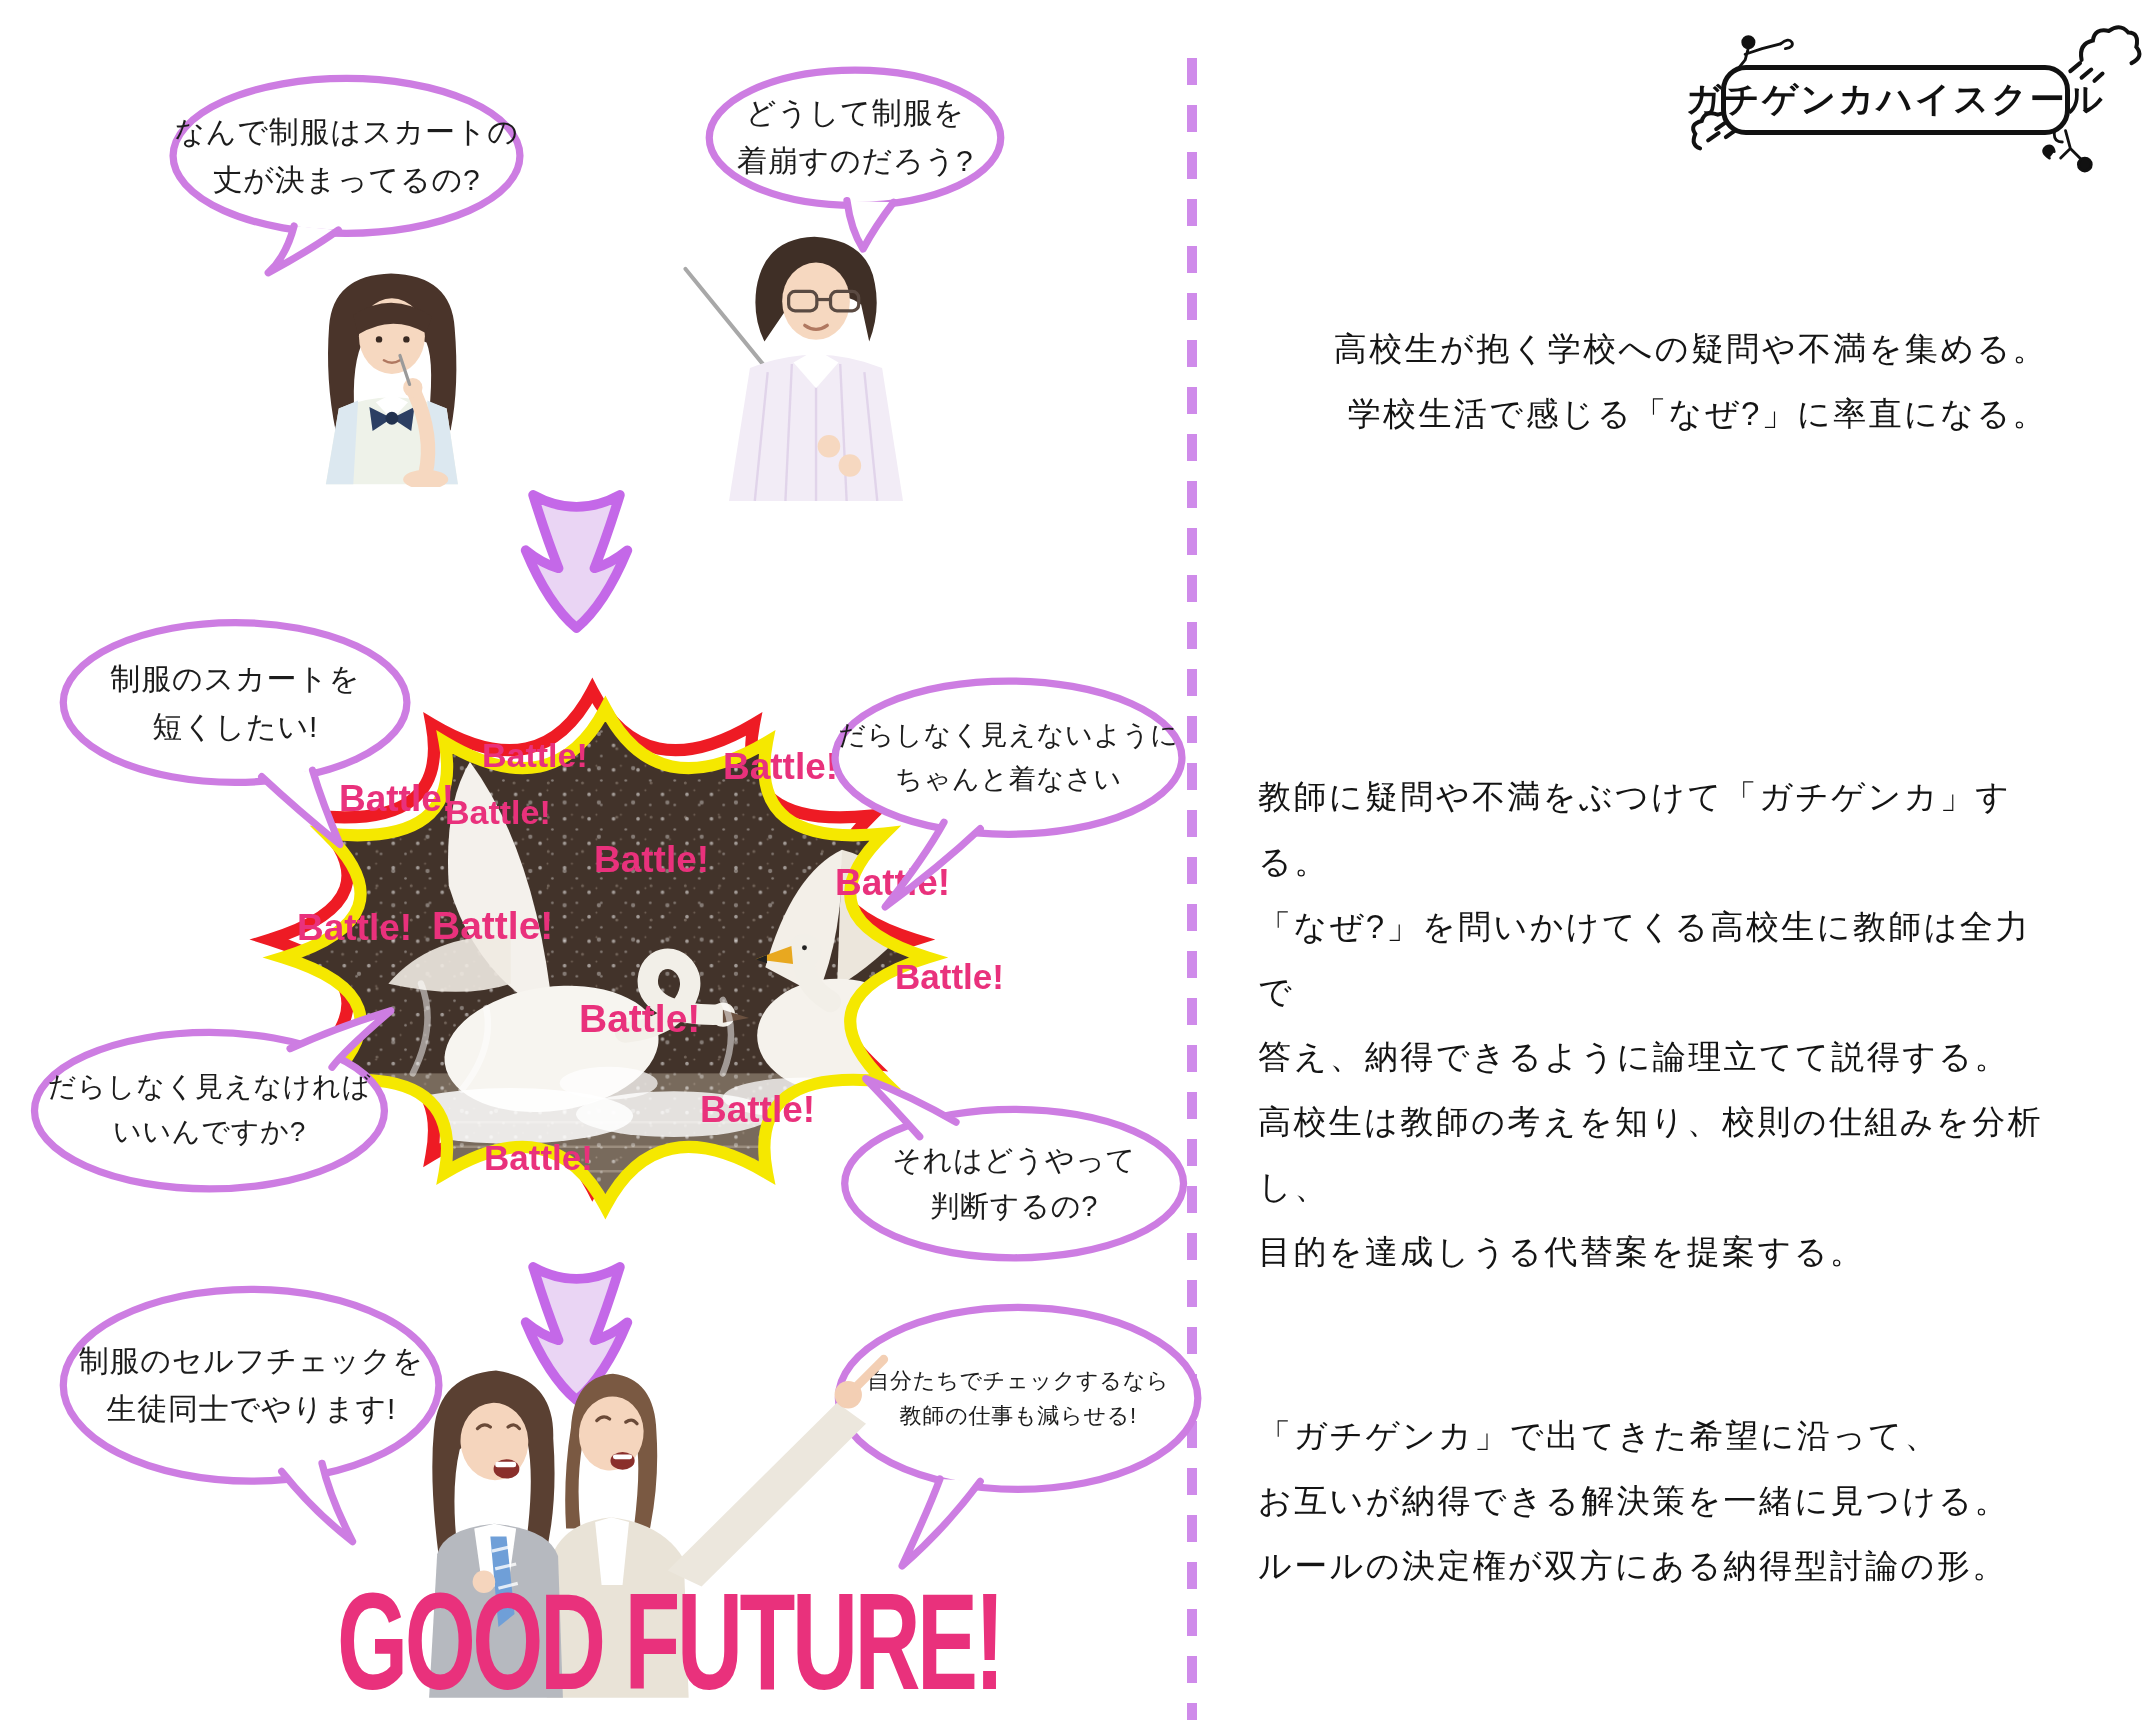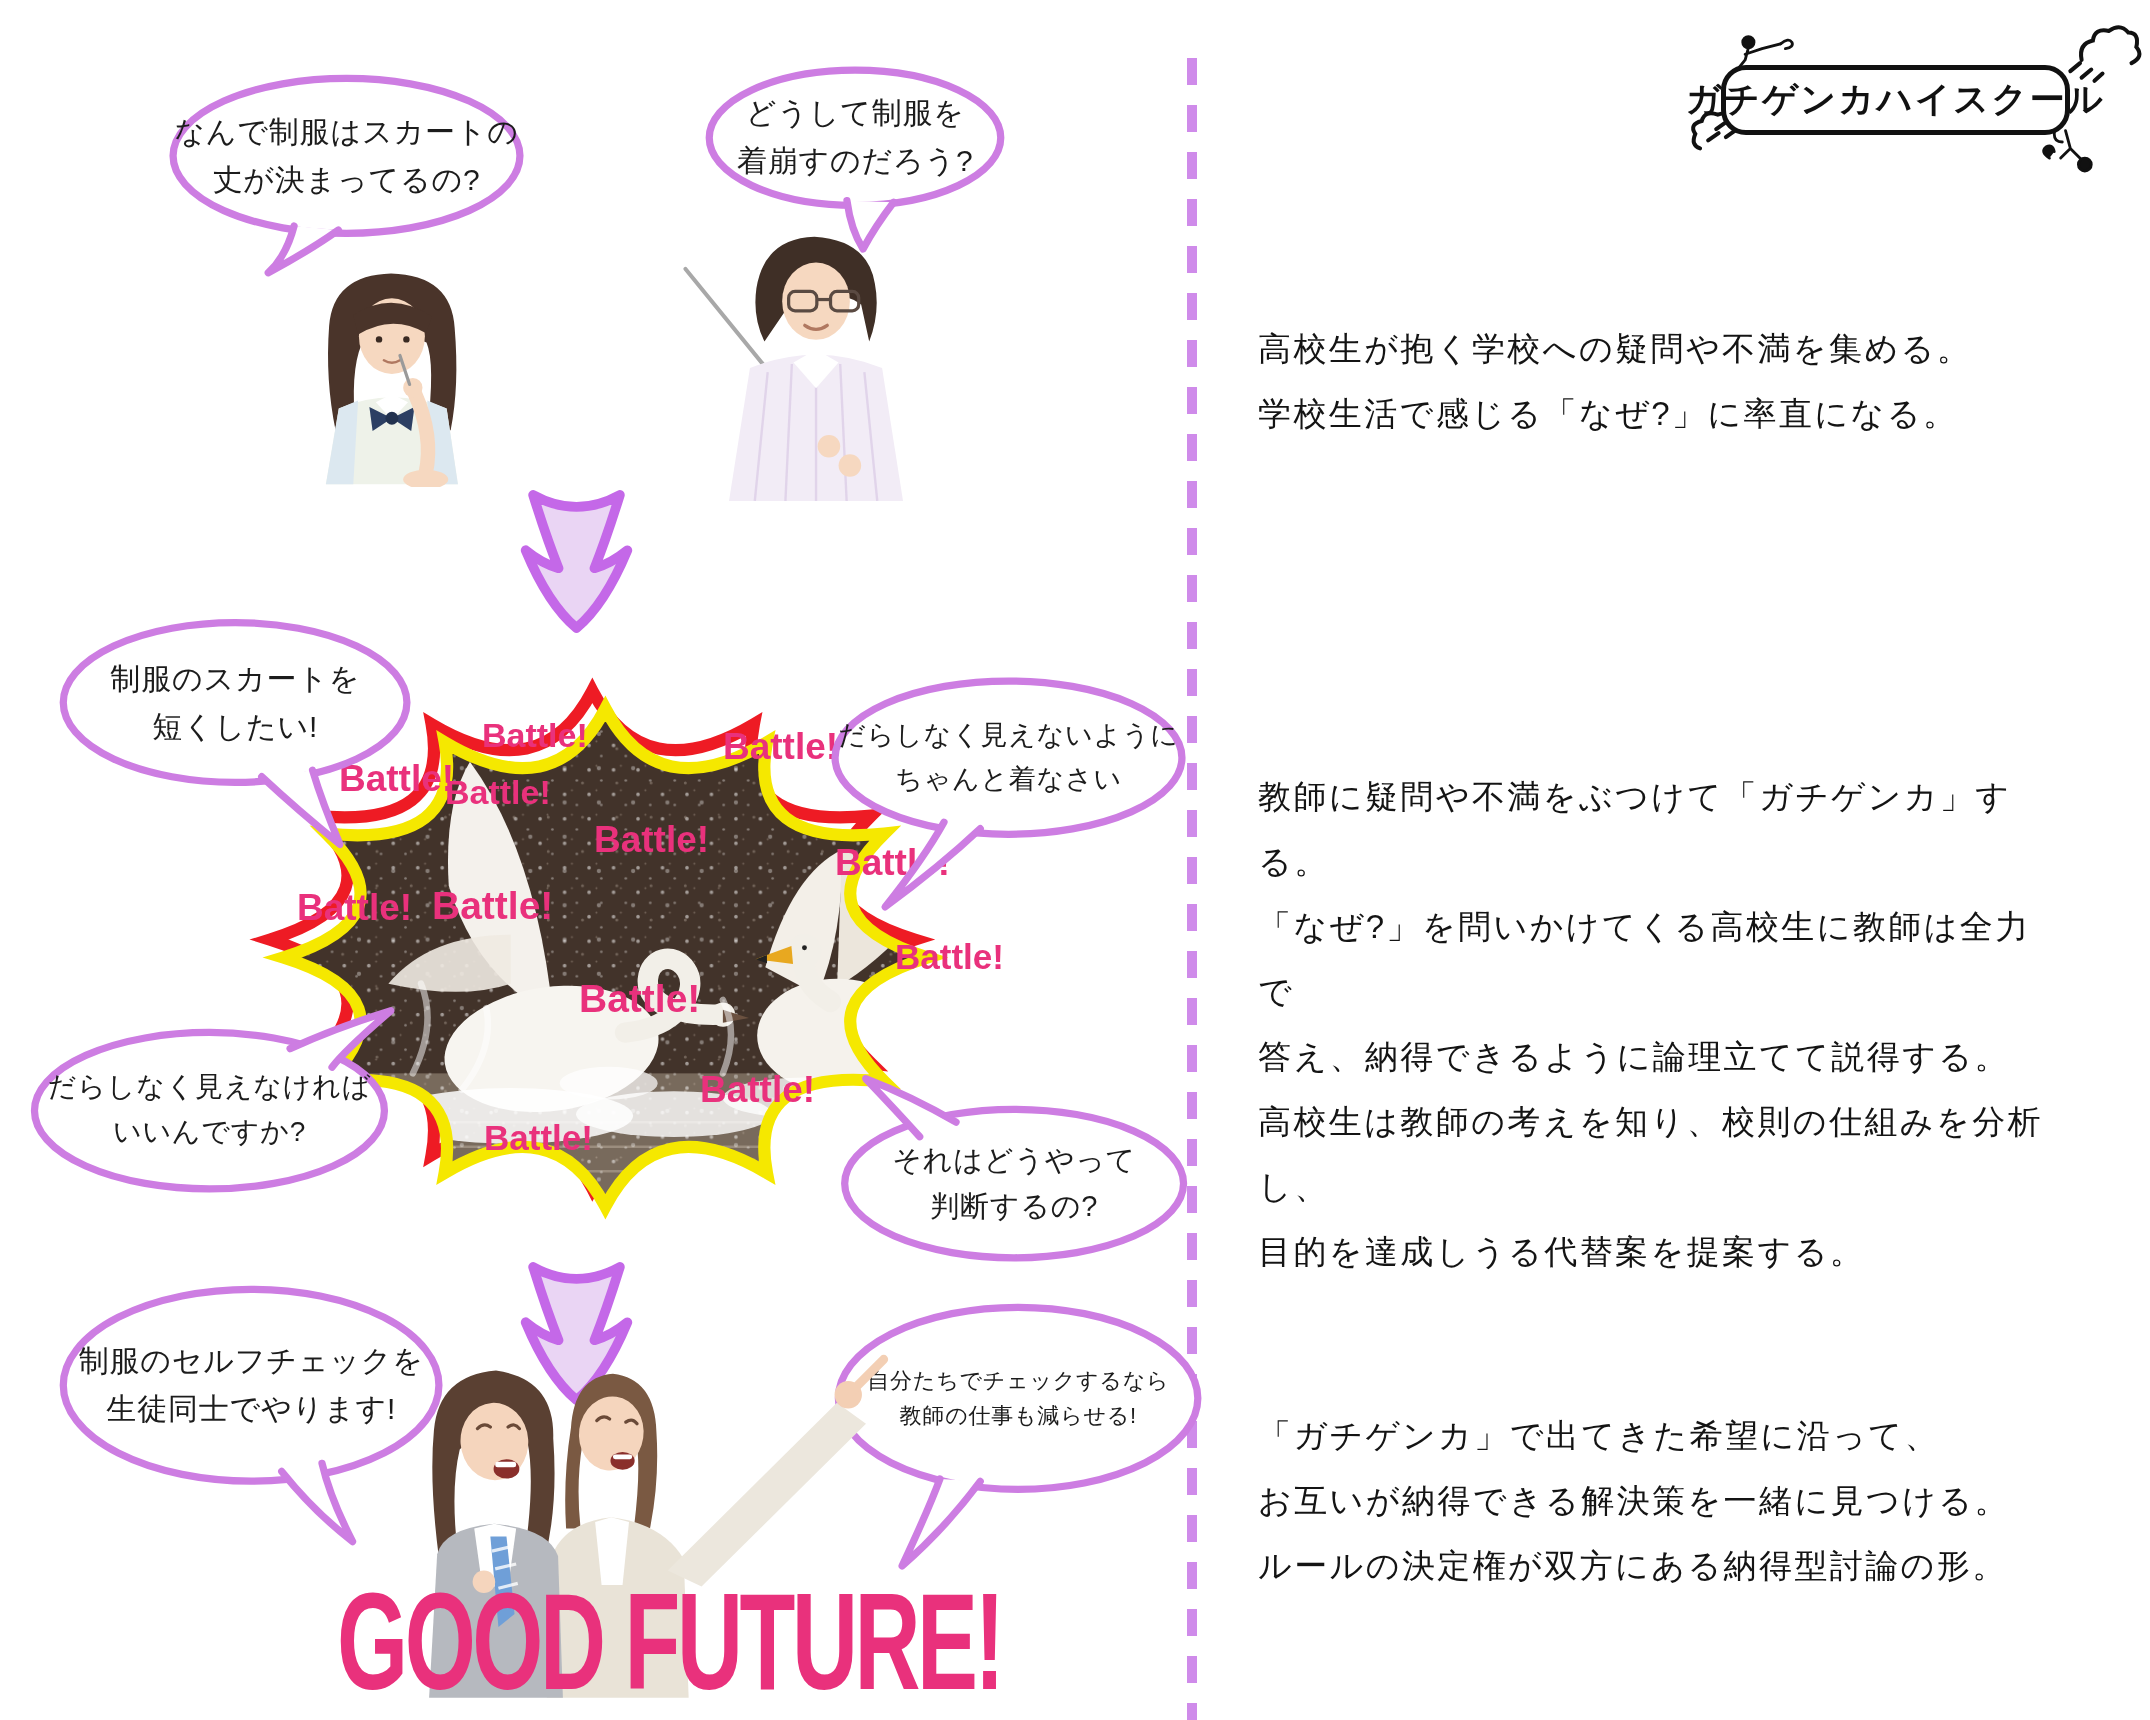--- a/index.html
+++ b/index.html
@@ -17,21 +17,21 @@
   .btail{fill:#ffffff;stroke:#cd7de2;stroke-width:9;stroke-linecap:round;stroke-linejoin:round;}
 
   
   .caption{position:absolute;left:1258px;width:790px;font-size:33px;line-height:65px;
     letter-spacing:2.4px;color:#141414;white-space:pre-line;}
   .divider{position:absolute;left:1187px;top:58px;width:9.7px;height:1663px;
     background:repeating-linear-gradient(180deg,#cf8bea 0 27.4px,rgba(0,0,0,0) 27.4px 47px);}
 
   
   .battle{position:absolute;font-weight:bold;color:#e9317c;letter-spacing:0px;
-    font-family:"Liberation Sans",sans-serif;}
+    font-family:"Liberation Sans",sans-serif;margin-top:20px;}
 
   
   .goodfuture{position:absolute;left:337px;top:1563px;font-size:127px;font-weight:bold;
     color:#e9317c;letter-spacing:-4.8px;transform:scale(0.72,1.08);transform-origin:left top;
     font-family:"Liberation Sans",sans-serif;white-space:nowrap;}
 
   
   .logo{position:absolute;left:1685px;top:9.7px;width:460px;height:165px;}
   .logo .box{position:absolute;left:36px;top:55px;width:339px;height:60px;border:5.6px solid #111;
     border-radius:25px;background:#fff;display:flex;align-items:center;justify-content:center;}
@@ -71,21 +71,21 @@
         <path d="M452 184 q-12 -8 -4 -14 q8 -4 10 6" fill="#111"></path>
       </g>
     </svg>
     <div class="box">
       <span>ガチゲンカハイスクール</span>
     </div>
   </div>
 
   <div class="divider"></div>
 
-  <div class="caption" style="top:316px;">高校生が抱く学校への疑問や不満を集める。
+  <div class="caption" style="top:316px;text-align:right;">高校生が抱く学校への疑問や不満を集める。
 学校生活で感じる「なぜ?」に率直になる。</div>
   <div class="caption" style="top:764px;">教師に疑問や不満をぶつけて「ガチゲンカ」する。
 「なぜ?」を問いかけてくる高校生に教師は全力で
 答え、納得できるように論理立てて説得する。
 高校生は教師の考えを知り、校則の仕組みを分析し、
 目的を達成しうる代替案を提案する。</div>
   <div class="caption" style="top:1403px;">「ガチゲンカ」で出てきた希望に沿って、
 お互いが納得できる解決策を一緒に見つける。
 ルールの決定権が双方にある納得型討論の形。</div>
 

